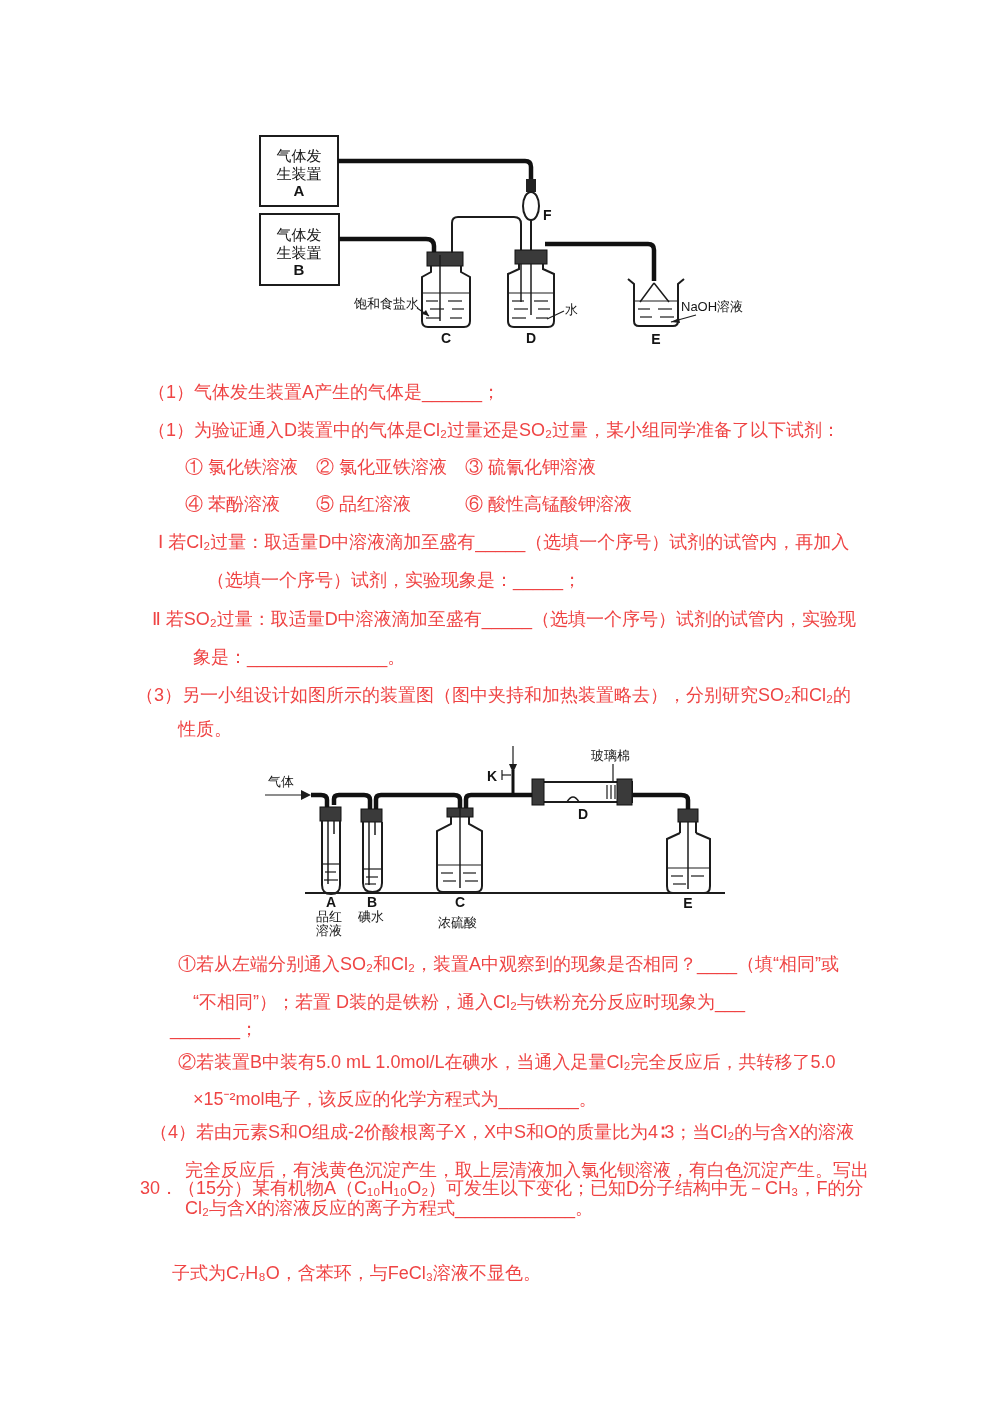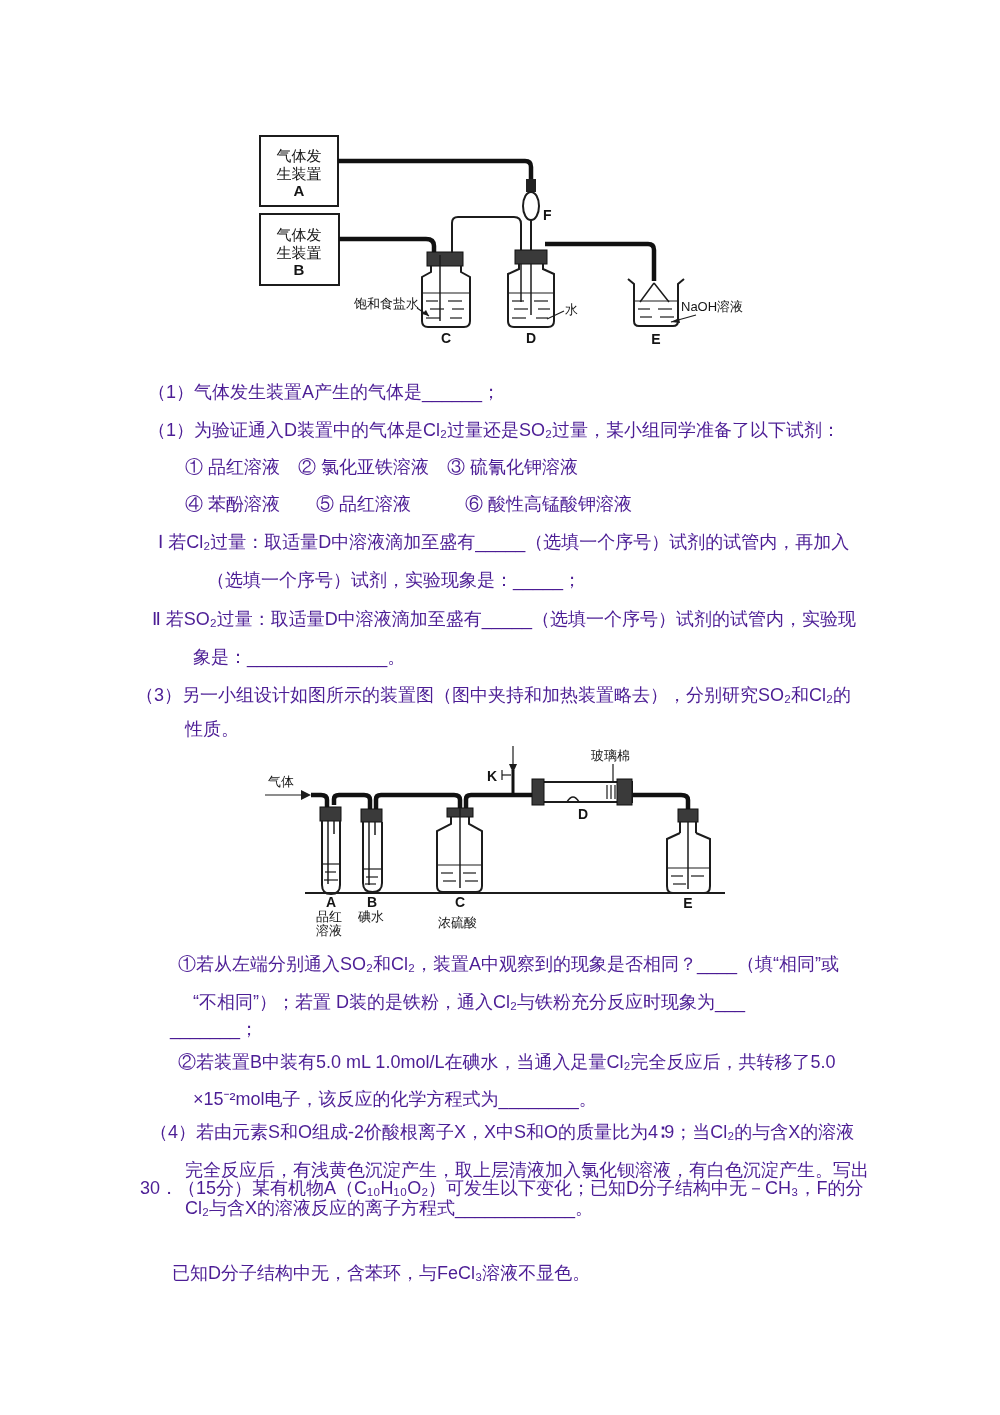--- a/index.html
+++ b/index.html
@@ -1,17 +1,17 @@
 <!DOCTYPE html>
 <html><head>
 <meta charset="utf-8">
 <style>
   html,body{margin:0;padding:0;background:#ffffff;}
   body{width:1000px;height:1415px;position:relative;font-family:"Liberation Sans",sans-serif;color:#1c1c1c;overflow:hidden;}
-  .ln{position:absolute;font-size:18px;line-height:26px;white-space:pre;color:#4c1d95;}
+  .ln{position:absolute;font-size:18px;line-height:26px;white-space:pre;color:#ef4444;}
   svg{position:absolute;}
   svg text{font-family:"Liberation Sans",sans-serif;fill:#141414;}
   .glass{fill:none;stroke:#1c1c1c;stroke-width:2;}
   .glass1{fill:none;stroke:#1c1c1c;stroke-width:1.5;}
   .tube{fill:none;stroke:#111;stroke-width:4.5;}
   .thin{stroke:#1c1c1c;stroke-width:1.2;}
   .dash{stroke:#1c1c1c;stroke-width:1.2;}
   .cap{fill:#3a3a3a;stroke:#111;stroke-width:1;}
   .lbl{font-size:13px;}
   .lt{font-size:14px;font-weight:bold;}
@@ -112,28 +112,28 @@
   </g>
   <g>
     <text x="431" y="186" class="lbl">NaOH溶液</text>
     <line class="thin" x1="446" y1="190" x2="421" y2="197"></line>
     <polygon fill="#1c1c1c" points="421,197 429,193 430,198"></polygon>
   </g>
 </svg>
 
 <div class="ln" style="left:148px;top:379px">（1）气体发生装置A产生的气体是______；</div>
 <div class="ln" style="left:148px;top:417px">（1）为验证通入D装置中的气体是Cl₂过量还是SO₂过量，某小组同学准备了以下试剂：</div>
-<div class="ln" style="left:185px;top:454px">① 品红溶液　② 氯化亚铁溶液　③ 硫氰化钾溶液</div>
+<div class="ln" style="left:185px;top:454px">① 氯化铁溶液　② 氯化亚铁溶液　③ 硫氰化钾溶液</div>
 <div class="ln" style="left:185px;top:491px">④ 苯酚溶液　　⑤ 品红溶液　　　⑥ 酸性高锰酸钾溶液</div>
 <div class="ln" style="left:158px;top:529px">Ⅰ 若Cl₂过量：取适量D中溶液滴加至盛有_____（选填一个序号）试剂的试管内，再加入</div>
 <div class="ln" style="left:207px;top:567px">（选填一个序号）试剂，实验现象是：_____；</div>
 <div class="ln" style="left:152px;top:606px">Ⅱ 若SO₂过量：取适量D中溶液滴加至盛有_____（选填一个序号）试剂的试管内，实验现</div>
 <div class="ln" style="left:193px;top:644px">象是：______________。</div>
 <div class="ln" style="left:136px;top:682px">（3）另一小组设计如图所示的装置图（图中夹持和加热装置略去），分别研究SO₂和Cl₂的</div>
-<div class="ln" style="left:185px;top:716px">性质。</div>
+<div class="ln" style="left:178px;top:716px">性质。</div>
 
 <svg width="480" height="202" viewBox="0 0 480 202" style="left:255px;top:738px;">
   <g>
     <text x="13" y="48" class="lbl">气体</text>
     <line class="thin" x1="10" y1="57" x2="46" y2="57" stroke-width="2"></line>
     <polygon fill="#1c1c1c" points="46,52 56,57 46,62"></polygon>
   </g>
 
   <g>
     <path class="tube" d="M56,57 H66 Q72,57 72,62 V70"></path>
@@ -227,17 +227,17 @@
   </g>
 
   <line x1="50" y1="155" x2="470" y2="155" stroke="#1c1c1c" stroke-width="2"></line>
 </svg>
 
 <div class="ln" style="left:178px;top:951px">①若从左端分别通入SO₂和Cl₂，装置A中观察到的现象是否相同？____（填“相同”或</div>
 <div class="ln" style="left:193px;top:989px">“不相同”）；若置 D装的是铁粉，通入Cl₂与铁粉充分反应时现象为___</div>
 <div class="ln" style="left:170px;top:1016px">_______；</div>
 <div class="ln" style="left:178px;top:1049px">②若装置B中装有5.0 mL 1.0mol/L在碘水，当通入足量Cl₂完全反应后，共转移了5.0</div>
 <div class="ln" style="left:193px;top:1086px">×15⁻²mol电子，该反应的化学方程式为________。</div>
-<div class="ln" style="left:150px;top:1119px">（4）若由元素S和O组成-2价酸根离子X，X中S和O的质量比为4∶9；当Cl₂的与含X的溶液</div>
+<div class="ln" style="left:150px;top:1119px">（4）若由元素S和O组成-2价酸根离子X，X中S和O的质量比为4∶3；当Cl₂的与含X的溶液</div>
 <div class="ln" style="left:185px;top:1157px">完全反应后，有浅黄色沉淀产生，取上层清液加入氯化钡溶液，有白色沉淀产生。写出</div>
 <div class="ln" style="left:185px;top:1195px">Cl₂与含X的溶液反应的离子方程式____________。</div>
 <div class="ln" style="left:140px;top:1175px">30．（15分）某有机物A（C₁₀H₁₀O₂）可发生以下变化；已知D分子结构中无－CH₃，F的分</div>
-<div class="ln" style="left:172px;top:1260px">已知D分子结构中无，含苯环，与FeCl₃溶液不显色。</div>
+<div class="ln" style="left:172px;top:1260px">子式为C₇H₈O，含苯环，与FeCl₃溶液不显色。</div>
 
 </body></html>

